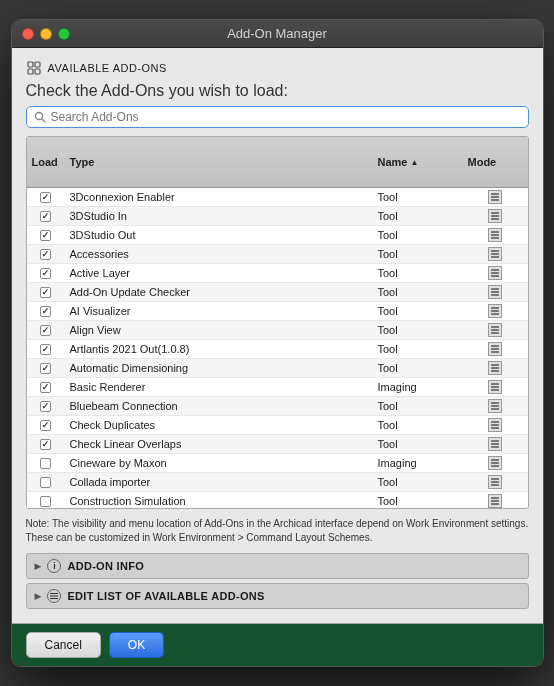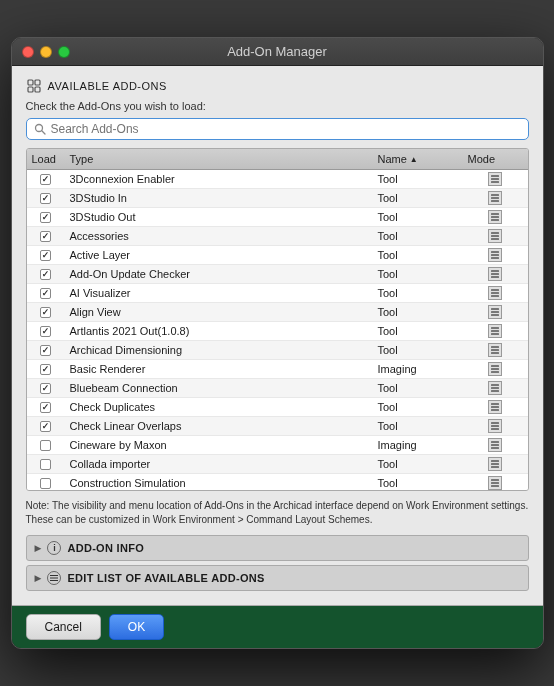--- a/index.html
+++ b/index.html
@@ -67,21 +67,21 @@
       align-items: center;
       justify-content: center;
     }
     .section-title {
       font-size: 11px;
       font-weight: 400;
       color: #1a1a1a;
       letter-spacing: 0.5px;
     }
     .subtitle {
-      font-size: 11px;
+      font-size: 16px;
       color: #333;
       margin-bottom: 6px;
     }
     .search-bar {
       display: flex;
       align-items: center;
       background: #fff;
       border: 1.5px solid #4a90d9;
       border-radius: 5px;
       padding: 3px 7px;
@@ -106,23 +106,23 @@
       overflow: hidden;
       margin-bottom: 8px;
     }
     .table-header {
       display: grid;
       grid-template-columns: 38px 1fr 90px 65px;
       background: linear-gradient(180deg, #d0d0d0 0%, #c0c0c0 100%);
       border-bottom: 1px solid #999;
     }
     .th-cell {
-      padding: 4px 5px;
+      padding: 19px 5px;
       font-size: 11px;
-      font-weight: 400;
+      font-weight: 700;
       color: #222;
       display: flex;
       align-items: center;
       gap: 3px;
     }
     .th-cell.sorted::after {
       content: '▲';
       font-size: 8px;
     }
     .table-body {
@@ -433,21 +433,21 @@
                   <rect x="1" y="4" width="8" height="2" rx="0.5" fill="#777"></rect>
                   <rect x="1" y="7" width="8" height="2" rx="0.5" fill="#777"></rect>
                 </svg>
               </div>
             </div>
           </div>
           <div class="table-row alt">
             <div class="td-cell center">
               <div class="checkbox checked"></div>
             </div>
-            <div class="td-cell">Archicad Dimensioning</div>
+            <div class="td-cell">Automatic Dimensioning</div>
             <div class="td-cell">Tool</div>
             <div class="td-cell center">
               <div class="mode-icon">
                 <svg width="10" height="10" viewBox="0 0 10 10" fill="none">
                   <rect x="1" y="1" width="8" height="2" rx="0.5" fill="#777"></rect>
                   <rect x="1" y="4" width="8" height="2" rx="0.5" fill="#777"></rect>
                   <rect x="1" y="7" width="8" height="2" rx="0.5" fill="#777"></rect>
                 </svg>
               </div>
             </div>

